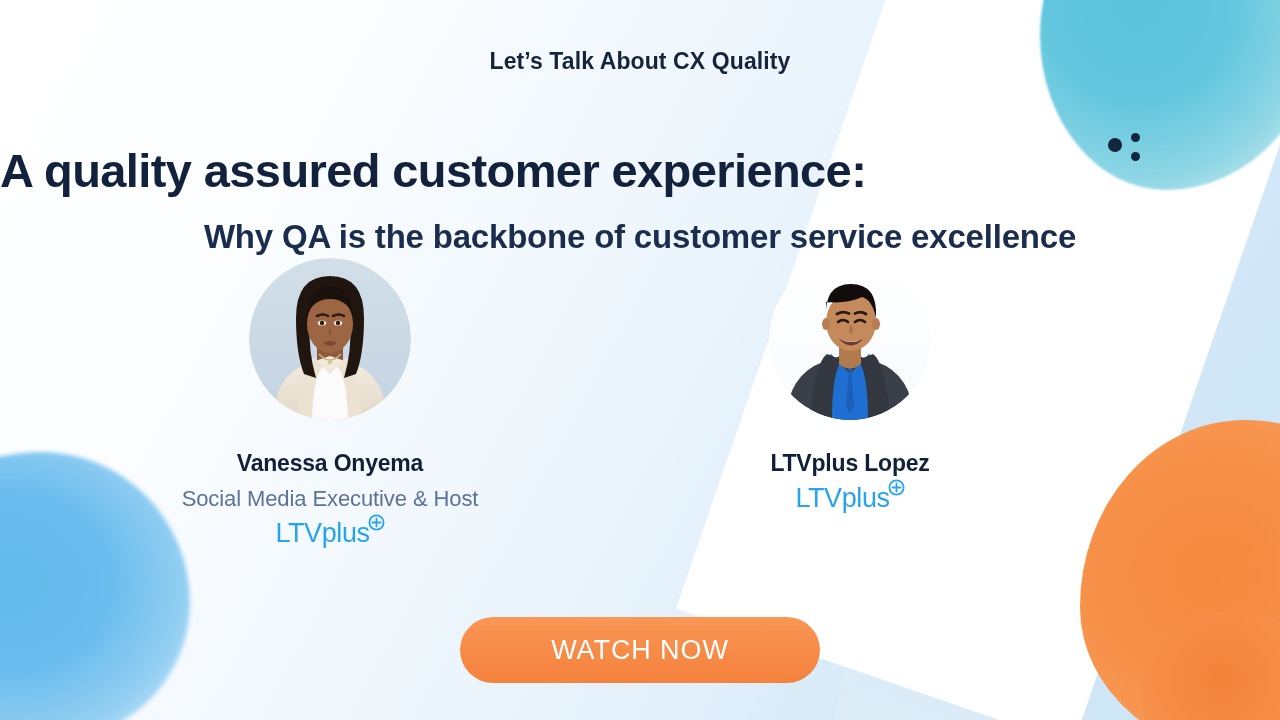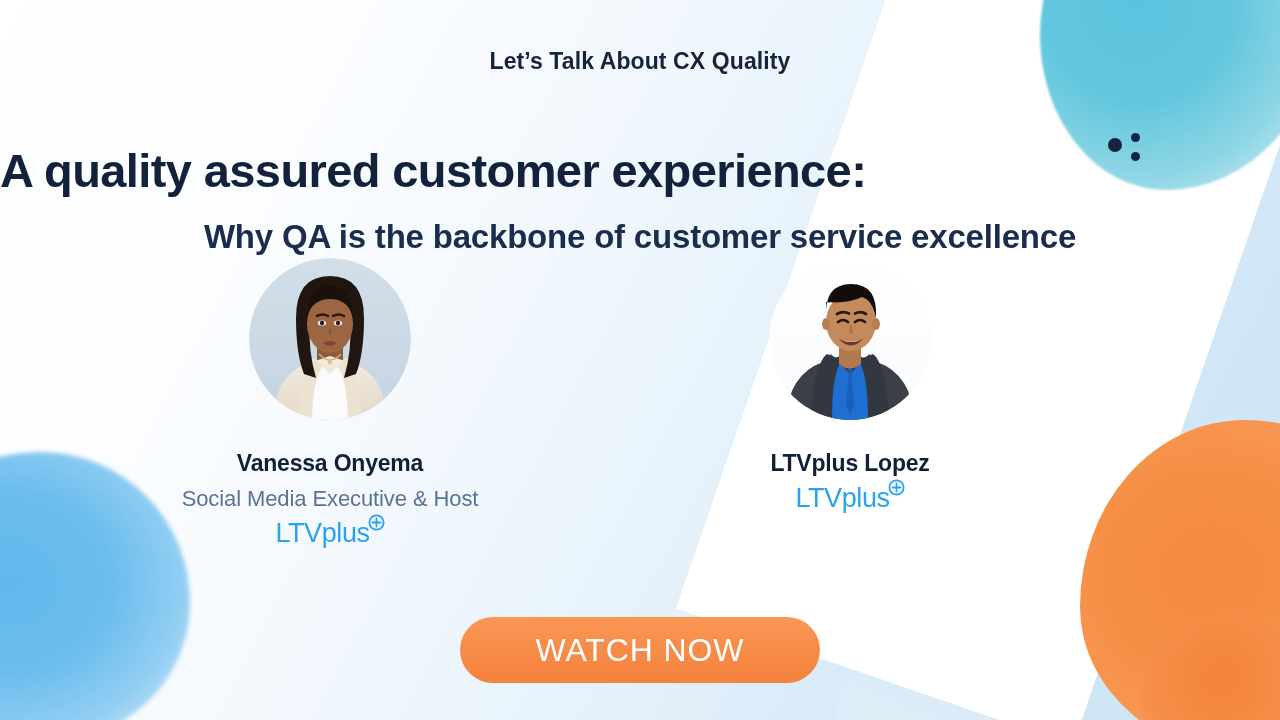--- a/index.html
+++ b/index.html
@@ -234,21 +234,21 @@
     top: 617px;
     left: 50%;
     transform: translateX(-50%);
     width: 360px;
     height: 66px;
     border: none;
     border-radius: 33px;
     background: linear-gradient(180deg, #fa9755 0%, #f78a47 55%, #f5823d 100%);
     color: #ffffff;
     font-family: "Liberation Sans", sans-serif;
-    font-size: 32px;
+    font-size: 27px;
     letter-spacing: .9px;
     cursor: pointer;
     display: flex;
     align-items: center;
     justify-content: center;
   }
 </style>
 </head>
 <body>
 

